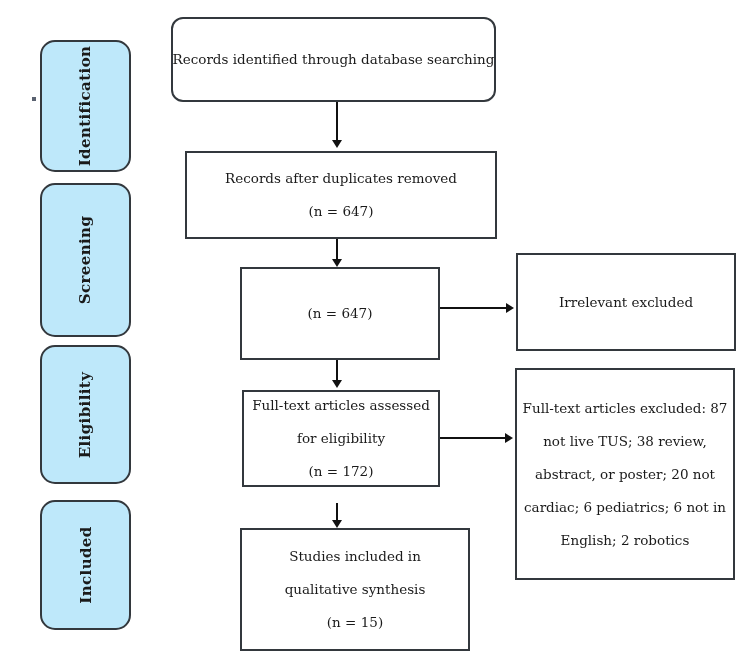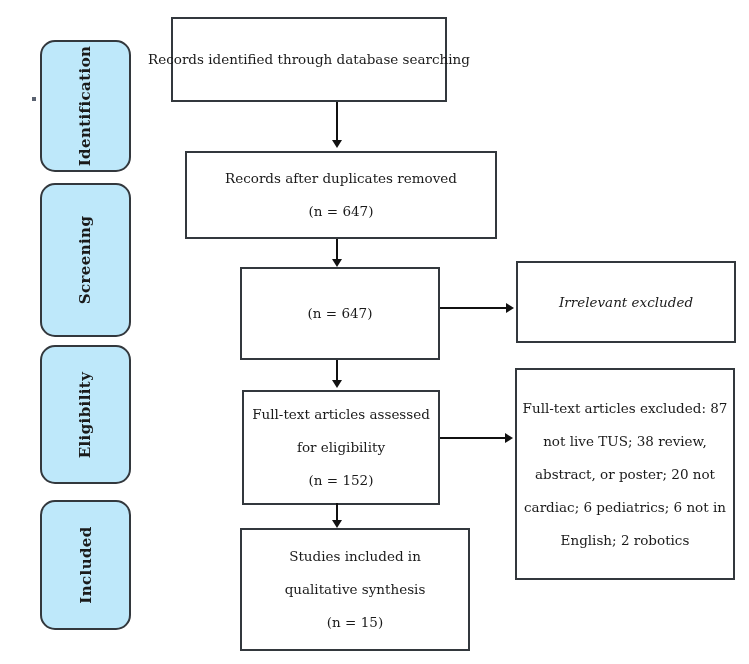--- a/index.html
+++ b/index.html
@@ -49,26 +49,26 @@
     align-items: center;
     justify-content: center;
     text-align: center;
     font-size: 13.5px;
     box-sizing: border-box;
   }
   .flow-line {
     line-height: 33px;
     white-space: nowrap;
   }
-  #box-identified   { left: 171px; top: 17px;  width: 276px; height: 85px; }
+  #box-identified   { left: 171px; top: 17px;  width: 325px; height: 85px; border-radius: 12px; }
   #box-deduplicated { left: 185px; top: 151px; width: 312px; height: 88px; justify-content: center; }
   #box-screened     { left: 240px; top: 267px; width: 200px; height: 93px; }
-  #box-fulltext     { left: 242px; top: 390px; width: 198px; height: 115px; }
+  #box-fulltext     { left: 242px; top: 390px; width: 198px; height: 97px; }
   #box-included     { left: 240px; top: 528px; width: 230px; height: 123px; }
-  #box-irrelevant   { left: 516px; top: 261px; width: 220px; height: 82px; font-style: italic; }
+  #box-irrelevant   { left: 516px; top: 253px; width: 220px; height: 98px; }
   #box-excluded     { left: 515px; top: 368px; width: 220px; height: 212px; }
 
   
   .varrow {
     position: absolute;
     width: 2px;
     background: var(--arrow-color, #111111);
   }
   .varrow::after {
     content: "";
@@ -139,21 +139,21 @@
     <div class="flow-line">(n = 647)</div>
   </div>
 
   <div class="flow-box" id="box-screened">
     <div class="flow-line">(n = 647)</div>
   </div>
 
   <div class="flow-box" id="box-fulltext">
     <div class="flow-line">Full-text articles assessed</div>
     <div class="flow-line">for eligibility</div>
-    <div class="flow-line">(n = 152)</div>
+    <div class="flow-line">(n = 172)</div>
   </div>
 
   <div class="flow-box" id="box-included">
     <div class="flow-line">Studies included in</div>
     <div class="flow-line">qualitative synthesis</div>
     <div class="flow-line">(n = 15)</div>
   </div>
 
   <div class="flow-box" id="box-irrelevant">
     <div class="flow-line">Irrelevant excluded</div>

